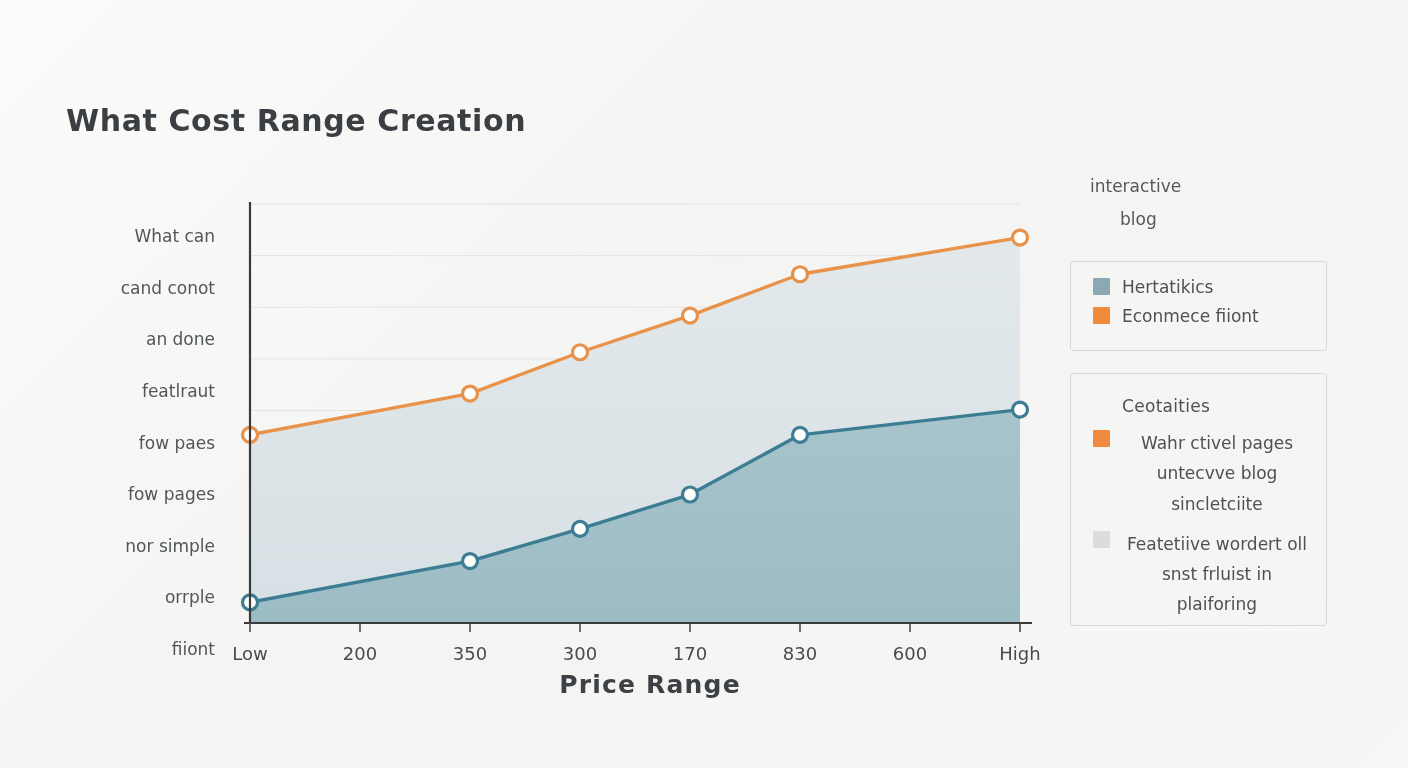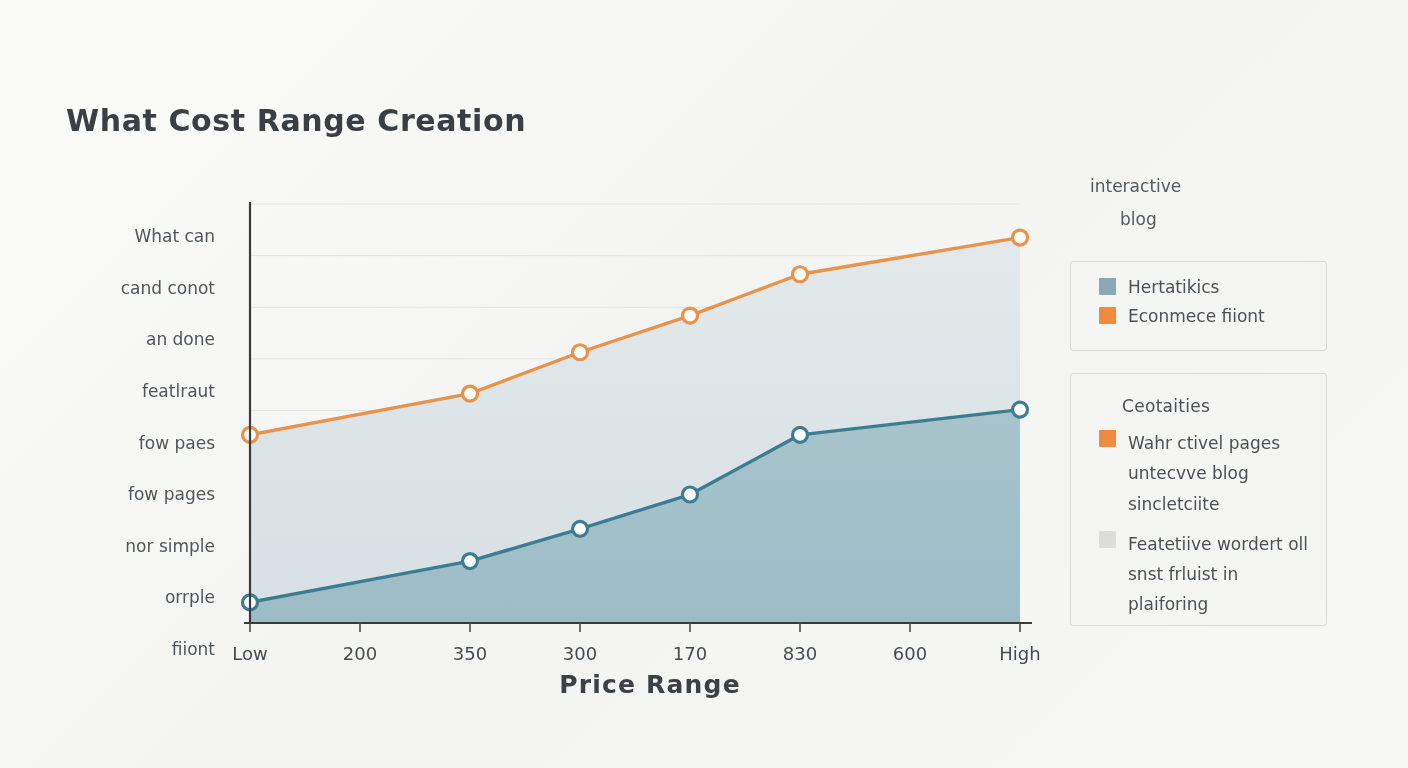--- a/index.html
+++ b/index.html
@@ -123,42 +123,41 @@
     left: 1070px;
     top: 373px;
     width: 257px;
     height: 253px;
     padding: 22px 14px 0 22px;
   }
   .legend-row {
     display: flex;
     align-items: flex-start;
     margin-bottom: 6px;
-    margin-left: 6px;
   }
   .swatch {
     width: 17px;
     height: 17px;
     flex: 0 0 17px;
     margin-top: 2px;
     margin-right: 12px;
     border-radius: 1px;
   }
   .legend-label {
     font-size: 17px;
     color: #4d5155;
     line-height: 1.35;
   }
   #legend-notes-title {
     font-size: 17px;
     color: #4d5155;
     margin: 0 0 12px 29px;
     letter-spacing: 0.3px;
   }
-  .note-row { margin-bottom: 10px; }
+  .note-row { margin-bottom: 10px; text-align: center; }
   .note-row .legend-label { line-height: 1.78; }
 </style>
 </head>
 <body>
 
 <div id="root">
 
   <div id="chart-title">What Cost Range Creation</div>
 
   <div id="plot-wrap">

